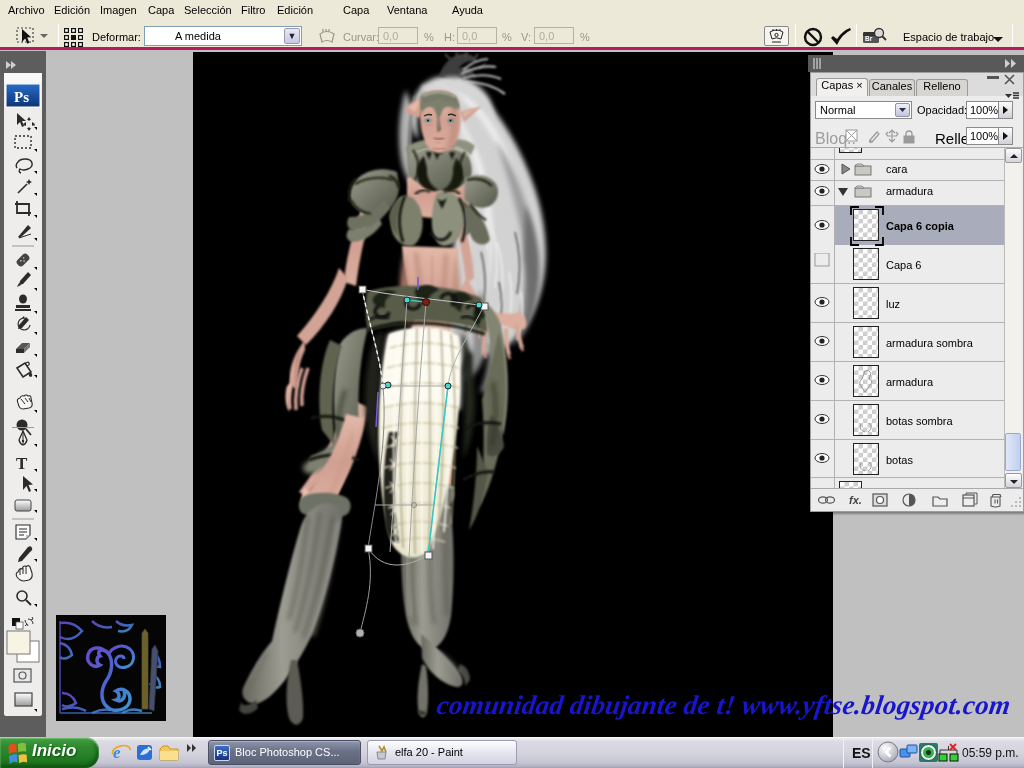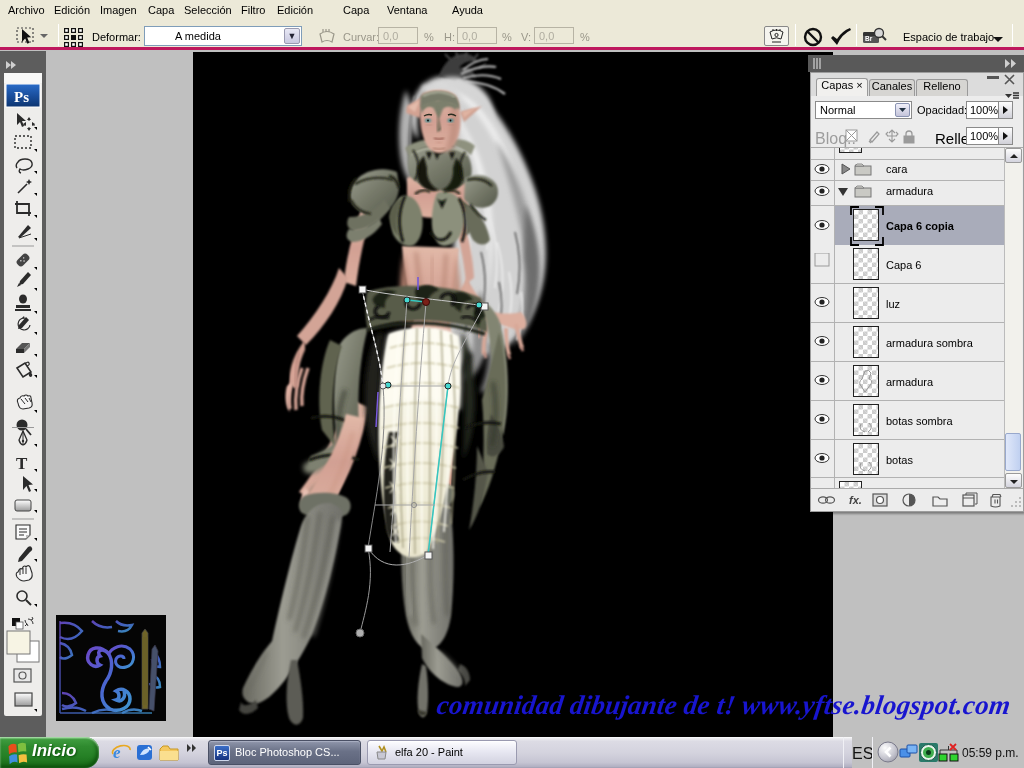--- a/index.html
+++ b/index.html
@@ -6,21 +6,21 @@
 html,body{width:1024px;height:768px;overflow:hidden;background:#c0c0c0;font-family:"Liberation Sans",sans-serif;}
 #menubar{position:absolute;left:0;top:0;width:1024px;height:19px;background:#ece9d8;}
 #menubar span{position:absolute;top:4px;font-size:11px;color:#000;}
 #optionsbar{position:absolute;left:0;top:19px;width:1024px;height:31px;background:#ece9d8;border-bottom:3px solid #be185d;}
 #workspace{position:absolute;left:0;top:50px;width:1024px;height:687px;background:#c0c0c0;}
 #canvas{position:absolute;left:193px;top:2px;width:640px;height:685px;background:#000;}
 #ltooldock{position:absolute;left:0;top:1px;width:46px;height:686px;background:#5d5d5d;}
 #ltoolbar{position:absolute;left:4px;top:22px;width:38px;height:643px;background:#eeedeb;border-radius:4px 4px 2px 2px;}
 #dockhead{position:absolute;left:808px;top:5px;width:216px;height:17px;background:#595959;}
 #layers{position:absolute;left:810px;top:22px;width:214px;height:440px;background:#ececec;border:1px solid #9d9d9d;box-shadow:1px 2px 2px rgba(0,0,0,.35);}
-#taskbar{position:absolute;left:0;top:737px;width:852px;height:31px;background:linear-gradient(#ffffff 0%,#f0f0f3 3%,#dcdbe4 14%,#d4d3de 50%,#c6c5d3 82%,#b1b0c2 96%,#9d9cb0 100%);}
+#taskbar{position:absolute;left:0;top:737px;width:1024px;height:31px;background:linear-gradient(#ffffff 0%,#f0f0f3 3%,#dcdbe4 14%,#d4d3de 50%,#c6c5d3 82%,#b1b0c2 96%,#9d9cb0 100%);}
 #watermark{position:absolute;left:437px;top:690px;width:600px;font-family:"Liberation Serif",serif;font-style:italic;font-weight:bold;font-size:27px;color:#1815cf;transform:skewX(-8deg);letter-spacing:0.2px;white-space:nowrap;z-index:50;}
 .sep{position:absolute;top:5px;width:1px;height:22px;background:#aca899;border-right:1px solid #fff;}
 .obtxt{position:absolute;font-size:11px;color:#000;}
 .obgray{position:absolute;font-size:11px;color:#9a978a;}
 .fld{position:absolute;width:40px;height:17px;background:#ece9d8;border:1px solid #b7b3a4;font-size:11px;color:#b0ada0;padding:2px 0 0 4px;}
 .tab{position:absolute;top:6px;height:17px;background:#d6d5d2;border:1px solid #9a9a9a;border-bottom:none;border-radius:3px 3px 0 0;font-size:11px;text-align:center;padding-top:0;}
 .tabon{background:#f1f0ee;height:18px;top:5px;}
 .sbtn{position:absolute;left:0;width:17px;height:15px;background:linear-gradient(#fdfdfd,#d4d4de);border:1px solid #9a9a9a;border-radius:2px;}
 .thumb{position:absolute;left:42px;width:26px;height:32px;border:1px solid #222;background-color:#fff;background-image:linear-gradient(45deg,#ccc 25%,transparent 25%,transparent 75%,#ccc 75%),linear-gradient(45deg,#ccc 25%,transparent 25%,transparent 75%,#ccc 75%);background-size:9px 9px;background-position:0 0,4.5px 4.5px;}
 .lsep{position:absolute;left:0;width:193px;height:1px;background:#b2b2b2;}
@@ -699,21 +699,21 @@
    <span style="position:absolute;left:26px;top:5px;font-size:11px;color:#fff;">Bloc Photoshop CS...</span>
  </div>
  <div class="tbtn" style="left:367px;width:150px">
    <svg width="17" height="17" style="position:absolute;left:5px;top:3px">
      <path d="M6 2 l3 5 2-4 2 5" stroke="#b09020" stroke-width="1.6" fill="none"></path>
      <path d="M4 8 h9 l-1 7 h-7z" fill="#c8c8d4" stroke="#888"></path>
    </svg>
    <span style="position:absolute;left:27px;top:5px;font-size:11px;color:#000;">elfa 20 - Paint</span>
  </div>
  <div style="position:absolute;left:843px;top:0;width:1px;height:31px;background:#9a99ad;border-right:1px solid #f0f0f5"></div>
- <span style="position:absolute;left:852px;top:8px;font-size:16px;color:#111;">ES</span>
+ <span style="position:absolute;left:852px;top:8px;font-size:14px;color:#111;font-weight:bold;">ES</span>
  <div style="position:absolute;left:872px;top:0;width:1px;height:31px;background:#9a99ad;border-right:1px solid #f0f0f5"></div>
  <svg width="24" height="24" style="position:absolute;left:877px;top:4px">
   <defs>
         <radialGradient id="chrg" cx="0.35" cy="0.3" r="0.9">
           <stop offset="0" stop-color="#fdfdfd"></stop>
           <stop offset="0.6" stop-color="#c2c2cc"></stop>
           <stop offset="1" stop-color="#8f8f9e"></stop>
         </radialGradient>
       </defs>
   <circle cx="11" cy="11" r="10" fill="url(#chrg)" stroke="#7a7a8a"></circle>

